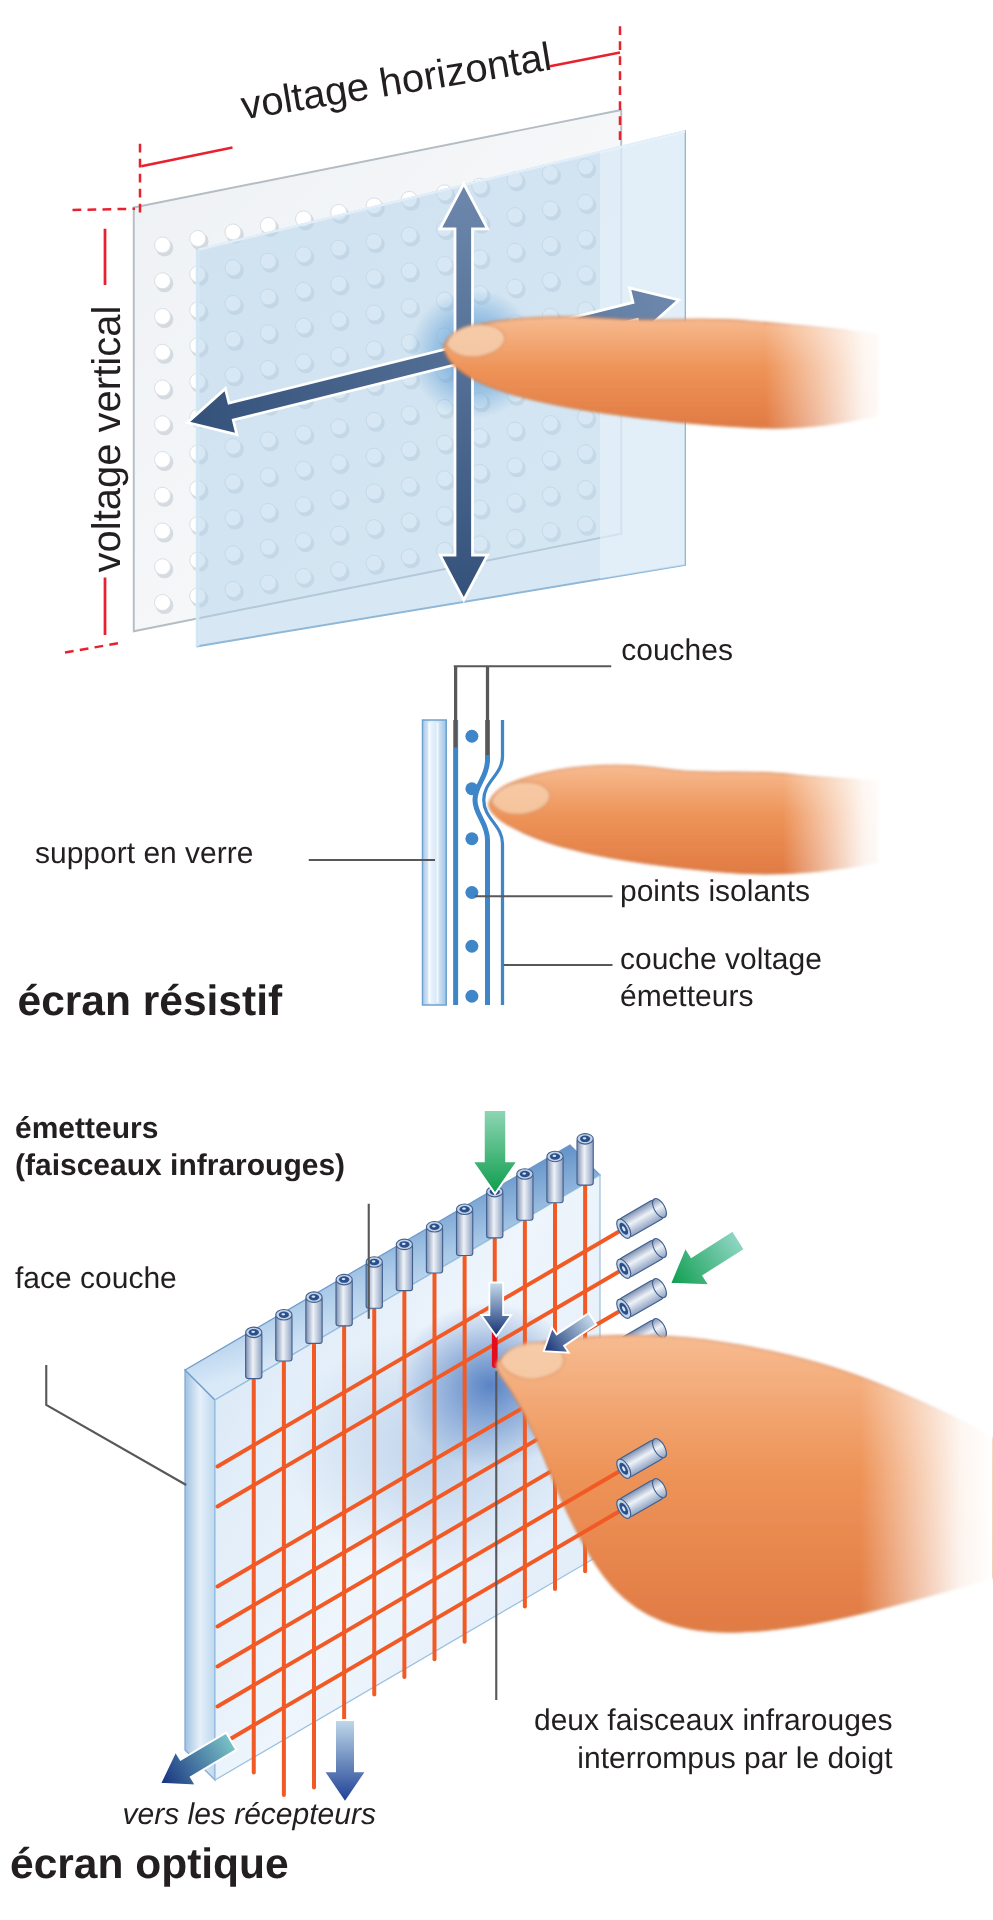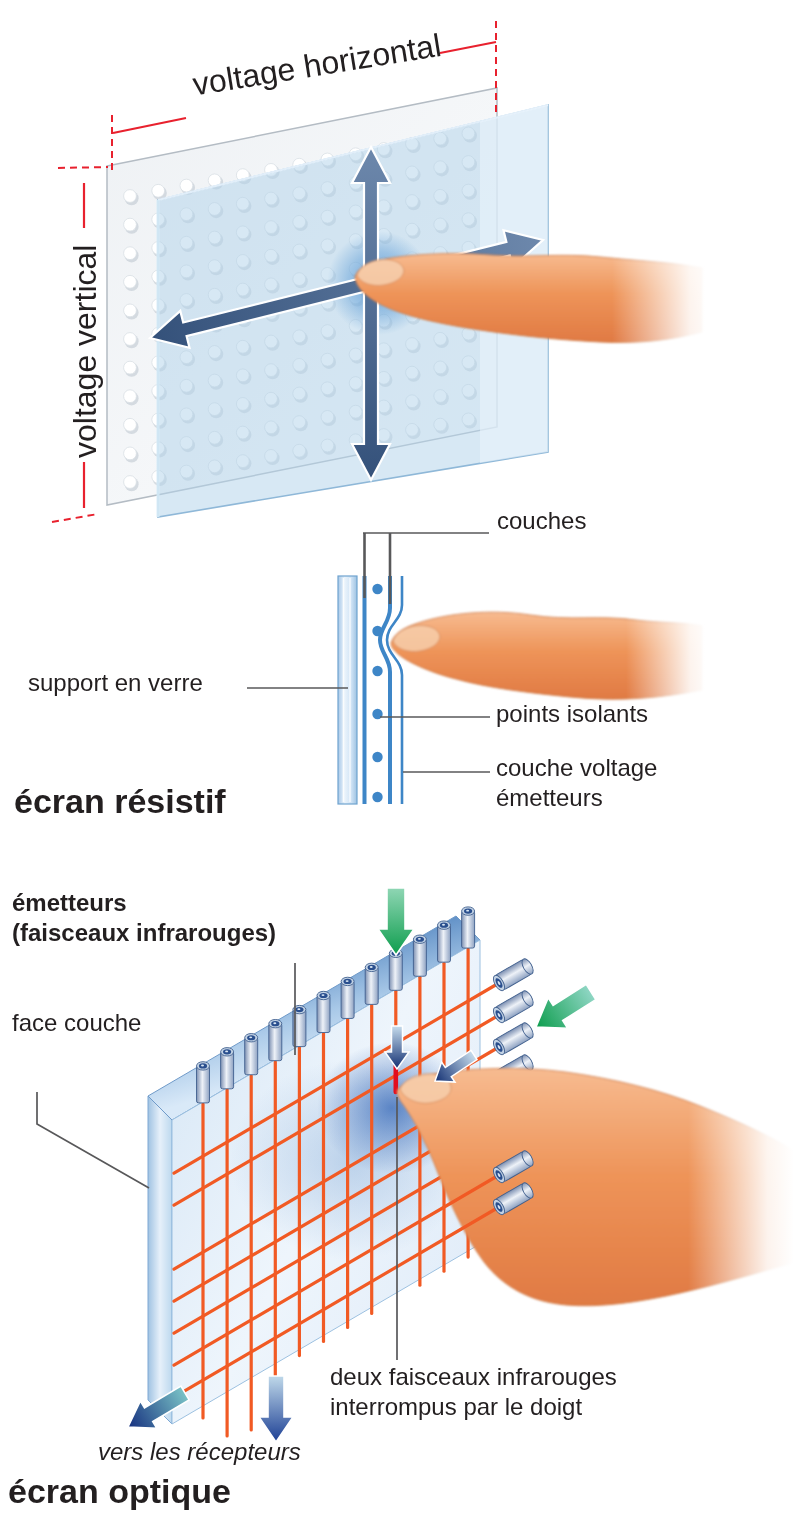--- a/index.html
+++ b/index.html
@@ -3,21 +3,21 @@
 <meta charset="utf-8">
 <style>
   html,body{margin:0;padding:0;background:#fff;}
   body{width:794px;height:1536px;position:relative;overflow:hidden;
        font-family:"Liberation Sans",sans-serif;color:var(--label_text,#231f20);}
   .stage{position:absolute;left:0;top:0;width:794px;height:1536px;}
   svg.art{position:absolute;left:0;top:0;}
   .lbl{position:absolute;font-size:24px;line-height:1.24;white-space:nowrap;color:var(--label_text,#231f20);}
   .lbl.title{font-weight:bold;font-size:34px;}
   .lbl.italic{font-style:italic;}
-  .lbl.center{text-align:left;white-space:normal;}
+  .lbl.center{text-align:right;white-space:normal;}
   .rot-h{transform:rotate(-9.2deg);transform-origin:0 0;font-size:32px;}
   .rot-v{transform:rotate(-90deg);transform-origin:0 0;font-size:32px;}
   .beam{stroke:var(--beam_orange,#f15a24);stroke-width:3.2;stroke-linecap:round;fill:none;}
   .beam-red{stroke:var(--interrupted_red,#e30d1e);stroke-width:4.6;stroke-linecap:round;fill:none;}
   .callout{stroke:#58585a;stroke-width:1.7;fill:none;}
   .callout.thick{stroke-width:2.6;}
   .redline{stroke:var(--dimension_red,#e8212e);stroke-width:2.2;fill:none;}
   .redline.dash{stroke-dasharray:7 5;stroke-width:2;}
   .cond{stroke:var(--conductive_blue,#3e86c7);fill:none;}
 </style>

